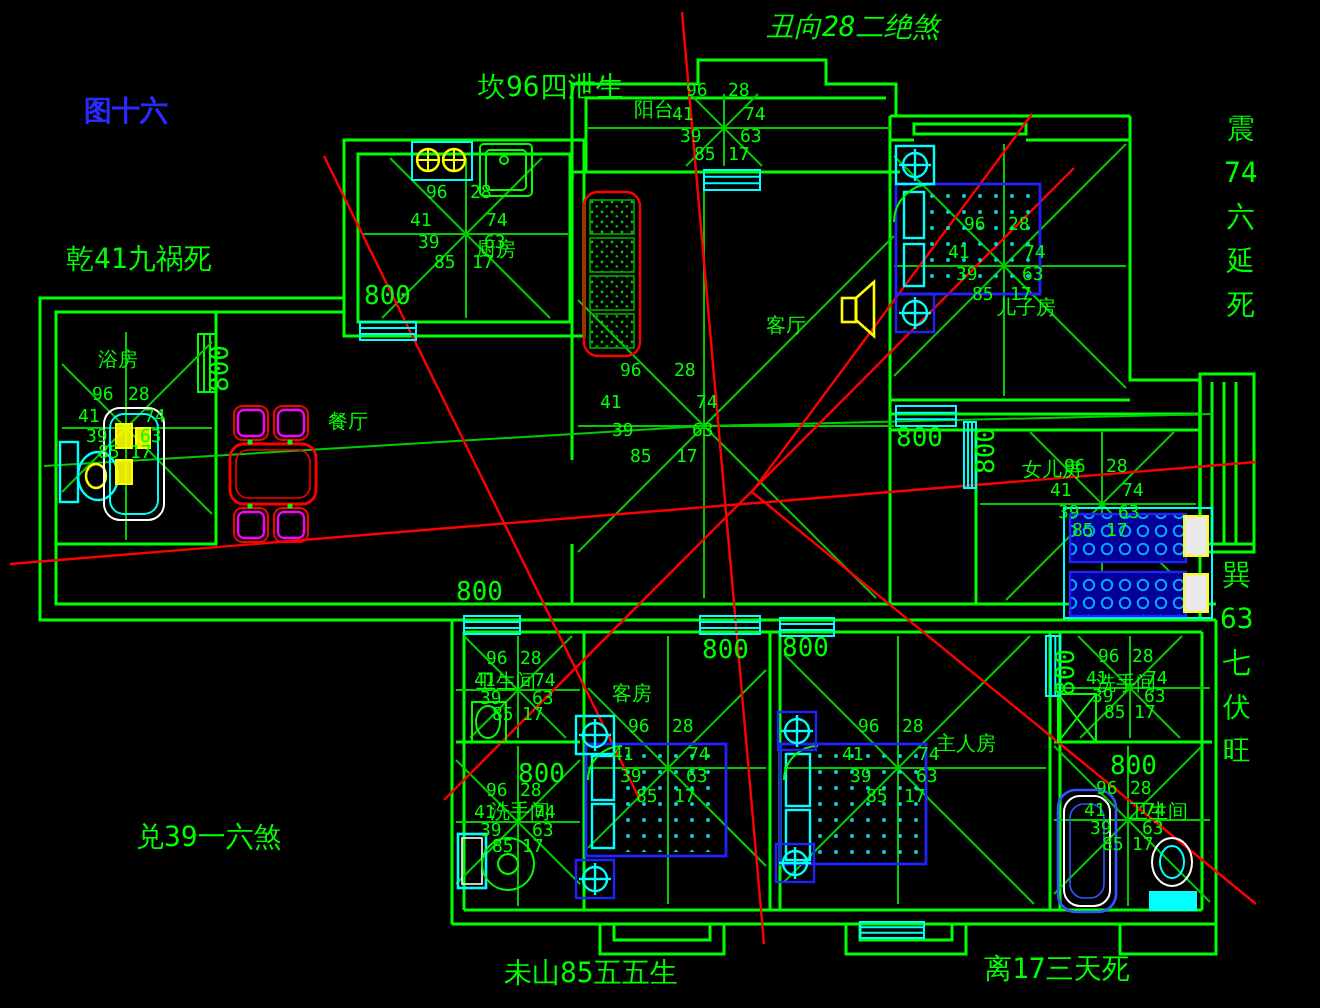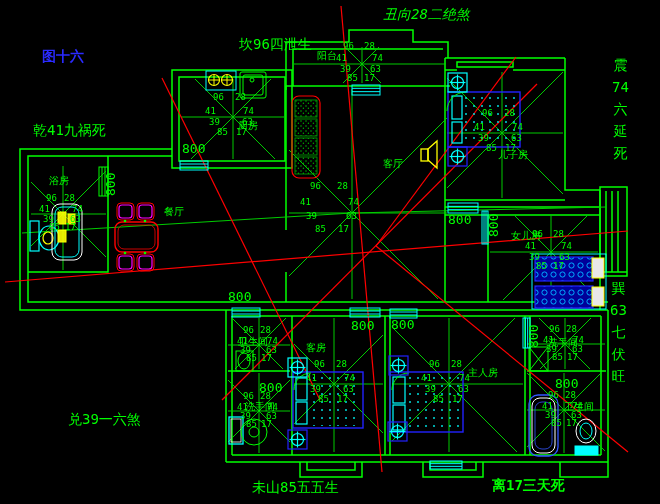--- a/index.html
+++ b/index.html
@@ -409,21 +409,21 @@
         </g>
       </g>
   </svg>
 
   <div class="lbl ann blue" style="left:42px;top:49px;">图十六</div>
   <div class="lbl ann" style="left:383px;top:7px;font-style:italic;">丑向28二绝煞</div>
   <div class="lbl ann" style="left:195px;top:37px;margin-left:44px;">坎96四泄生</div>
   <div class="lbl ann" style="left:33px;top:123px;">乾41九祸死</div>
   <div class="lbl ann" style="left:68px;top:412px;">兑39一六煞</div>
   <div class="lbl ann" style="left:252px;top:480px;">未山85五五生</div>
-  <div class="lbl ann" style="left:492px;top:478px;font-weight:bold;">离17三天死</div>
+  <div class="lbl ann" style="left:492px;top:478px;">离17三天死</div>
   <div class="vcol" id="vcol-upper" style="left:612px;top:58px;">
       <span>震</span>
       <span>74</span>
       <span>六</span>
       <span>延</span>
       <span>死</span>
     </div>
   <div class="vcol" id="vcol-lower" style="left:610px;top:281px;">
       <span>巽</span>
       <span>63</span>

